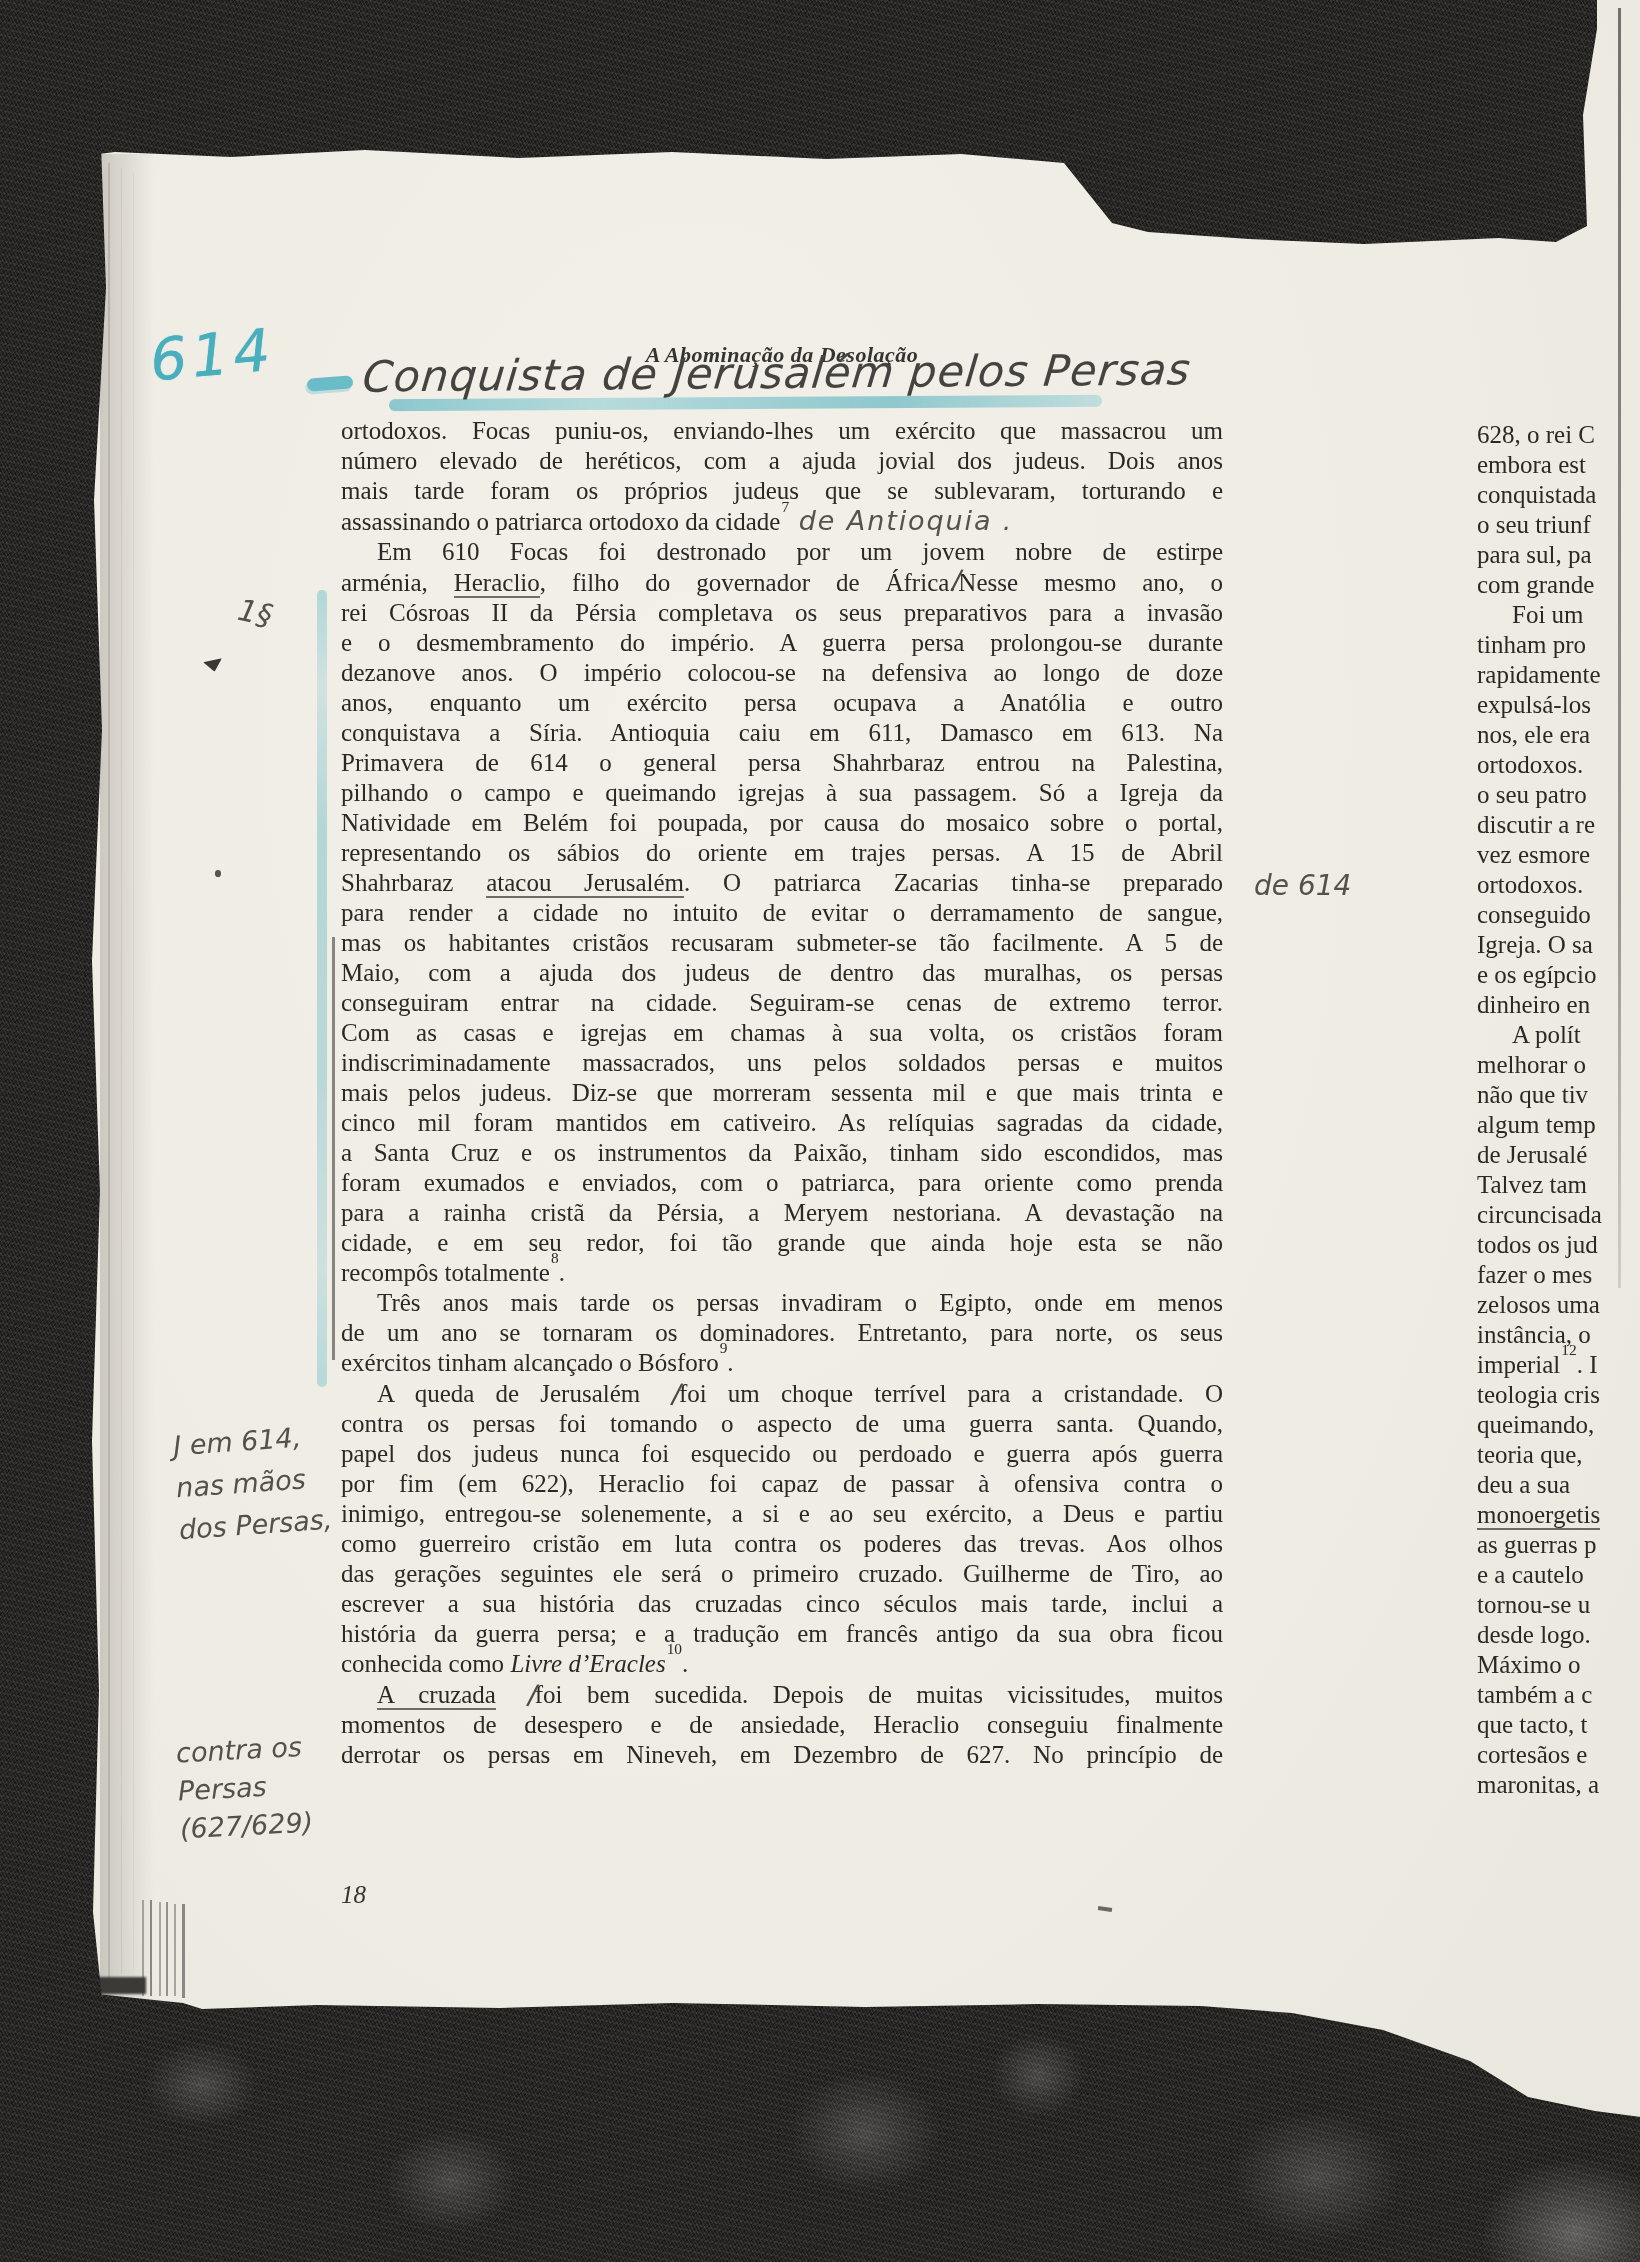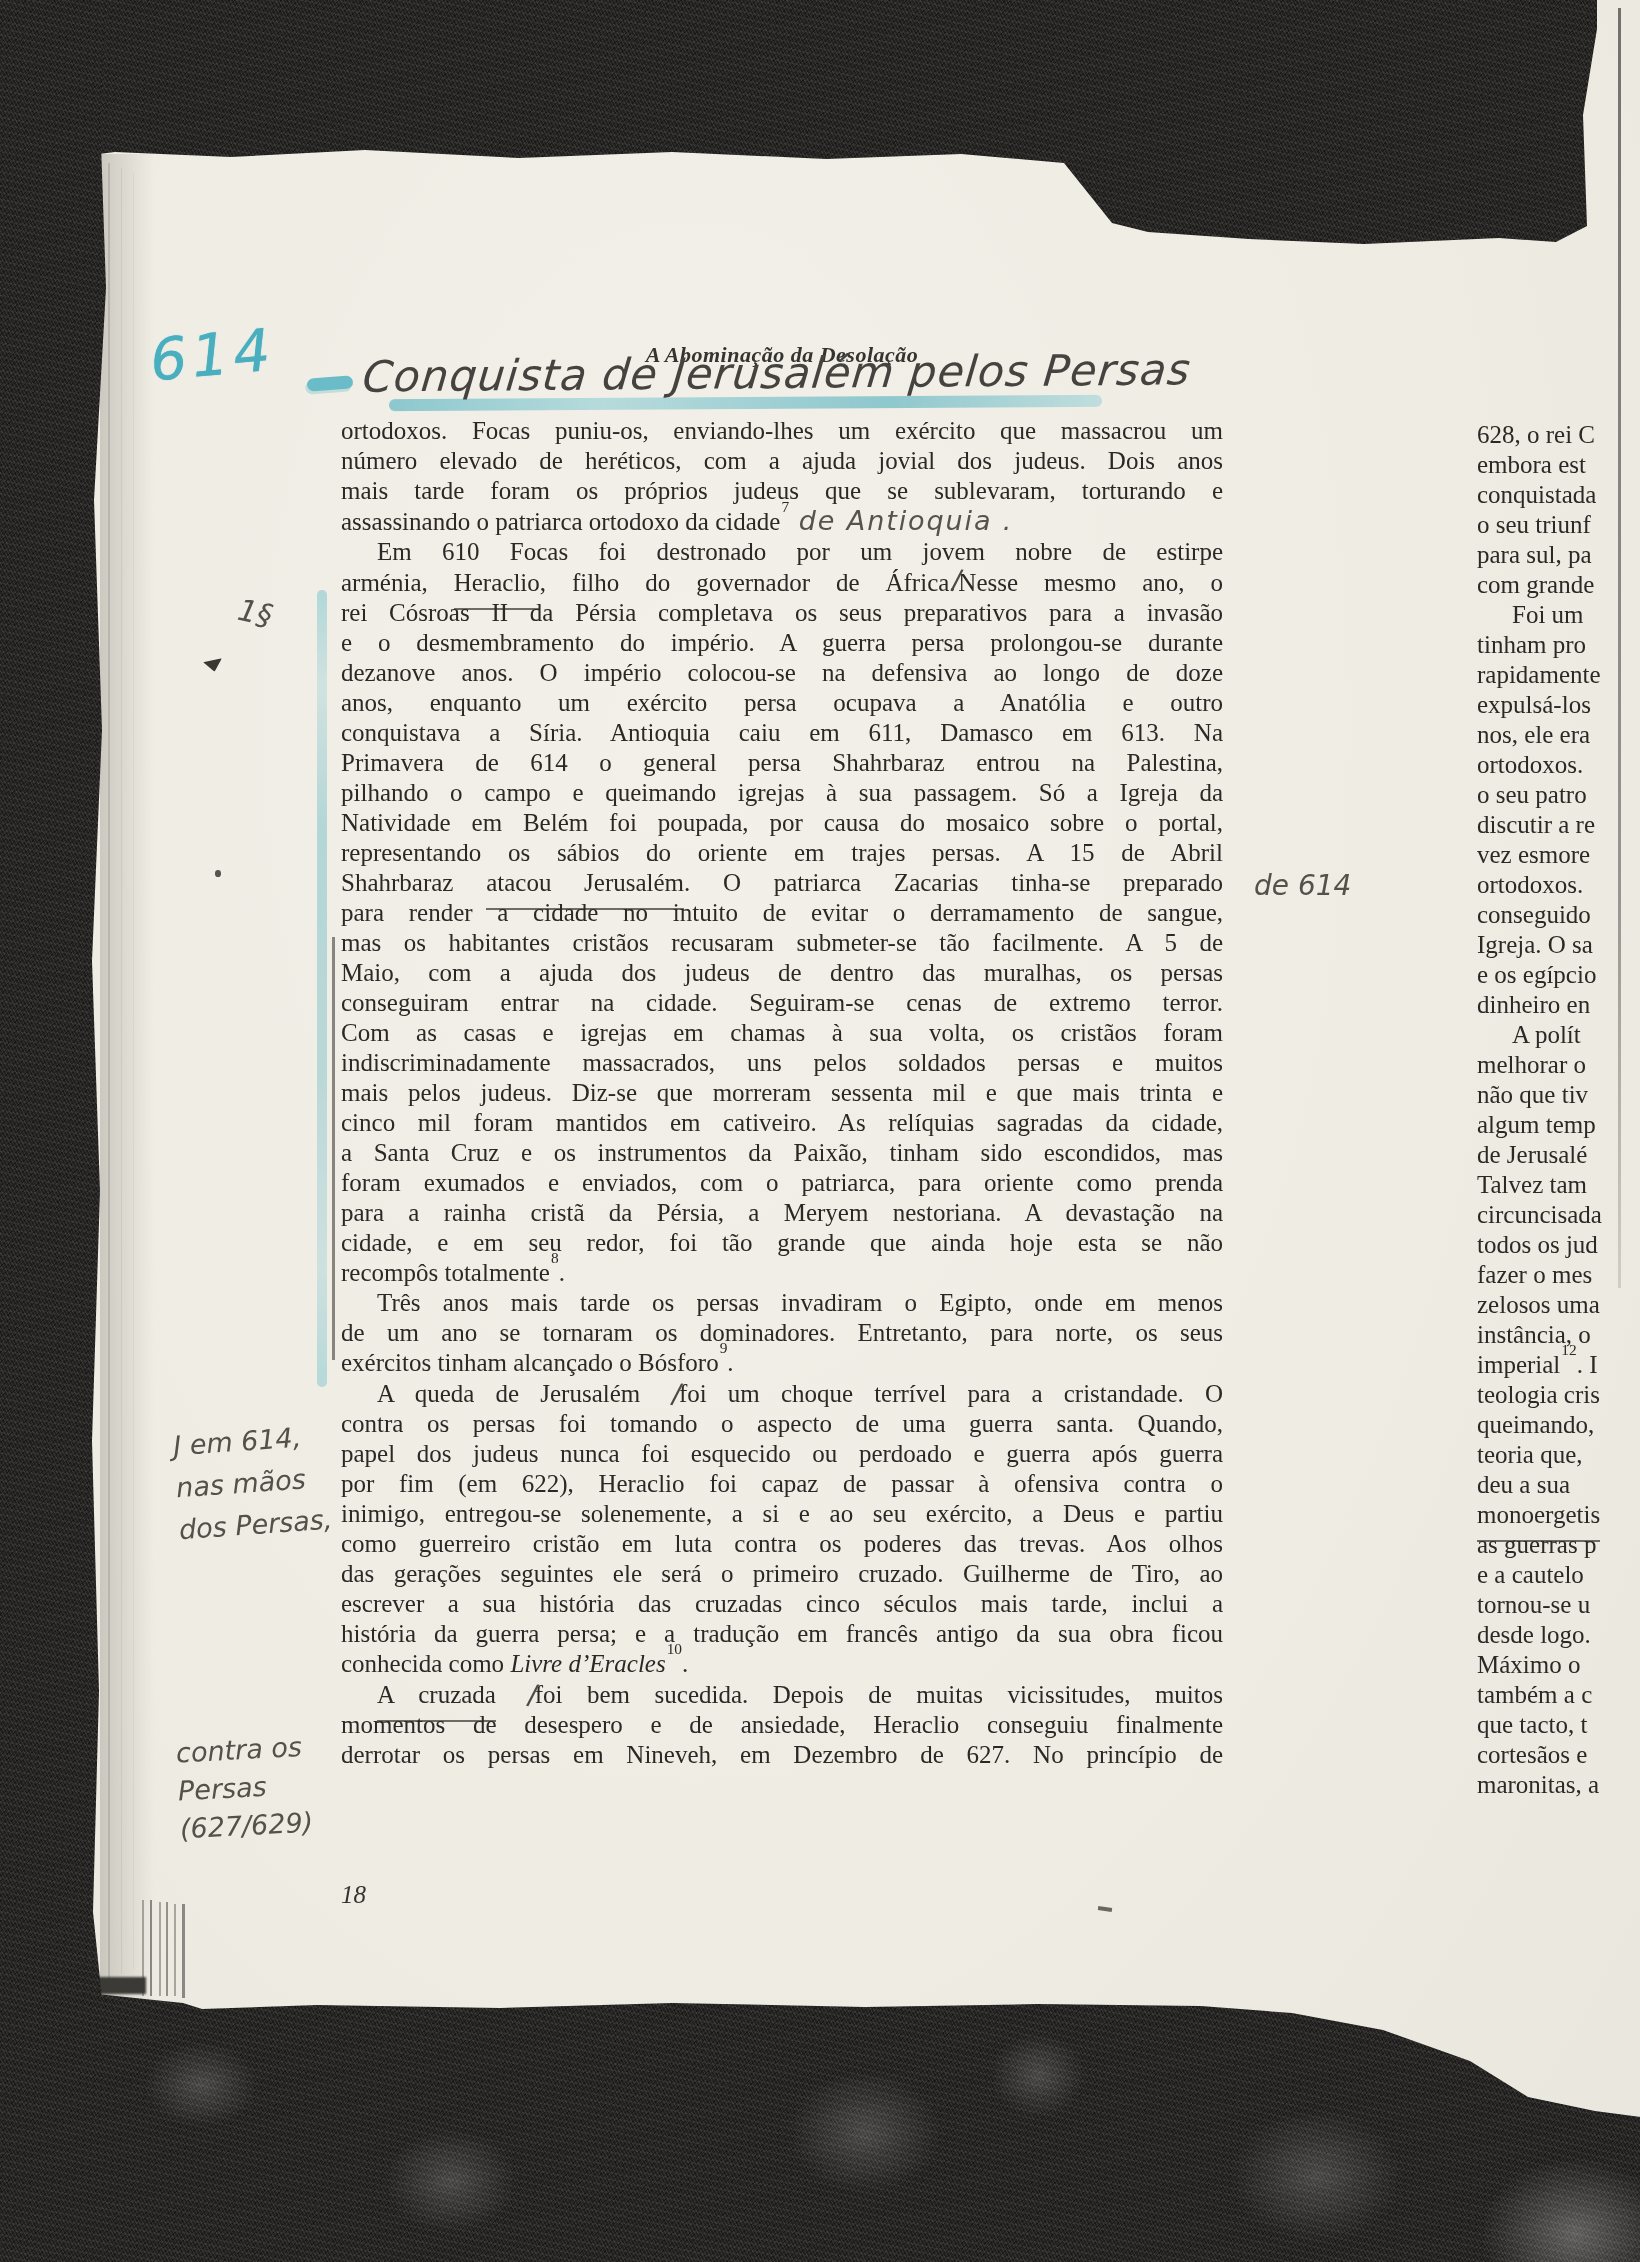--- a/index.html
+++ b/index.html
@@ -28,21 +28,21 @@
         background:linear-gradient(180deg, rgba(50,48,45,.65), rgba(50,48,45,.45) 70%, rgba(50,48,45,.15));}
   .stack-smudge{position:absolute;left:79px;top:1977px;width:67px;height:17.3px;background:#3c3a36;filter:blur(1px);}
   
   .running-header{position:absolute;left:341px;top:342px;width:882px;text-align:center;
         font-style:italic;font-weight:bold;font-size:22px;color:#35332f;letter-spacing:0.5px;}
   #main-text{position:absolute;left:341px;top:416px;width:882px;font-size:25px;line-height:30px;}
   .line{text-align:justify;text-align-last:justify;min-height:30px;}
   .line.nat{text-align-last:left;}
   .para.indent .line:first-child{text-indent:36px;}
   sup{font-size:15.4px;line-height:0;position:relative;top:-8.6px;margin-left:1px;}
-  .pu{border-bottom:2.9px solid rgba(73,70,64,.78);padding-bottom:12px;}
+  .pu{border-bottom:2.9px solid rgba(73,70,64,.78);padding-bottom:0;}
   .pslash{display:inline-block;font-family:"DejaVu Sans",sans-serif;font-style:normal;color:#4e4b45;
         transform:rotate(10deg) translateY(-1.9px);font-size:28px;margin:0 -2.9px 0 -3.8px;}
   .hw-inline{font-family:"DejaVu Sans",sans-serif;font-style:italic;font-size:27px;color:#56534c;
         letter-spacing:1.9px;margin-left:9.6px;}
   .page-number{position:absolute;left:341px;top:1881px;width:882px;
         font-style:italic;font-size:25px;color:#35332f;}
   
   #right-col{position:absolute;left:1477px;top:420px;width:164px;overflow:hidden;
         font-size:25px;line-height:30px;color:#2b2926;}
   #right-col .rline{white-space:nowrap;}

